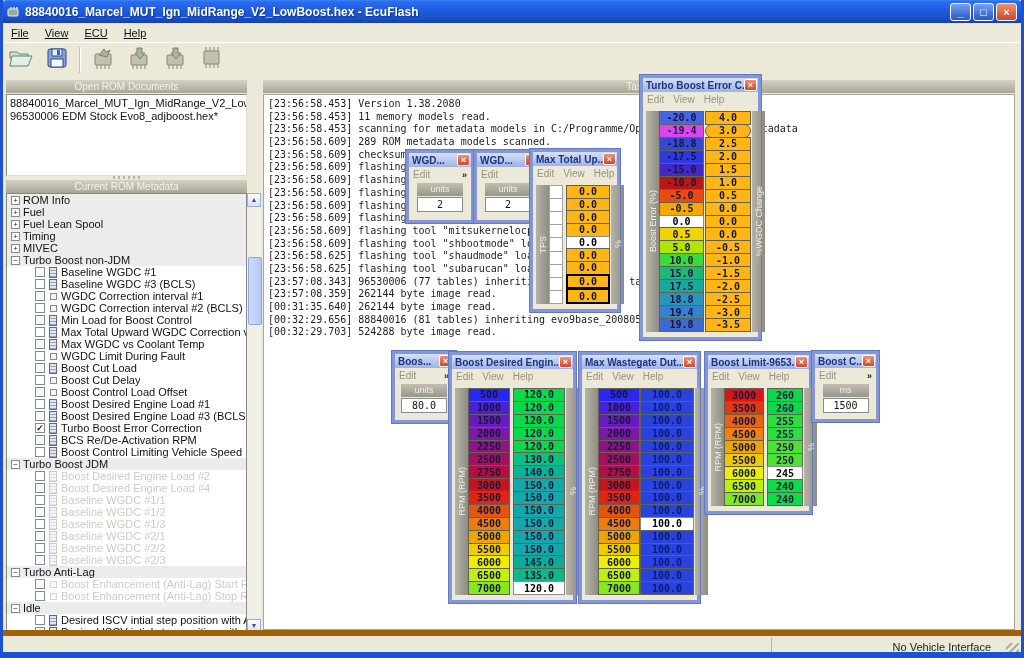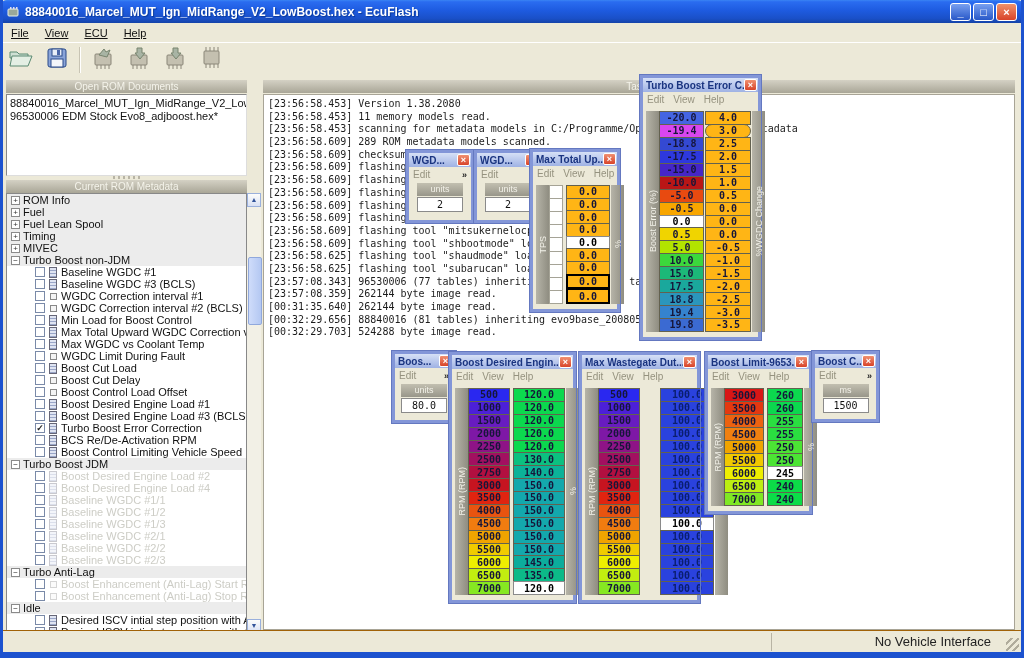--- a/index.html
+++ b/index.html
@@ -56,21 +56,21 @@
     border:1px solid #9ab0dc;box-sizing:border-box;color:#33549a;font-size:7px;text-align:center;line-height:12px;}
   .sthumb{position:absolute;left:1px;top:64px;width:12px;height:66px;border:1px solid #90a8dc;border-radius:2px;
     background:linear-gradient(90deg,#cfdcfa,#b4c8f2);}
   
   .logbox{position:absolute;left:260px;top:94px;width:752px;height:536px;background:#fff;
     border:1px solid #a8a496;font-family:"DejaVu Sans Mono",monospace;font-size:10px;color:#1c1c1c;
     padding:3px 0 0 4px;box-sizing:border-box;overflow:hidden;}
   .log-line{height:12.7px;line-height:12.7px;white-space:pre;}
   
   .statusbar{position:absolute;left:0;top:630px;width:1018px;height:22px;background:#ece9d8;
-    border-top:1px solid #a16207;font-size:13px;color:#222;}
+    border-top:6px solid #a16207;font-size:11px;color:#222;}
   .status-cell{position:absolute;right:0;top:2px;width:250px;height:18px;border-left:1px solid #b8b4a4;
     text-align:right;line-height:18px;padding-right:30px;box-sizing:border-box;}
   .grip{position:absolute;right:2px;bottom:2px;width:13px;height:13px;
     background:repeating-linear-gradient(135deg,transparent 0 3px,#b0ac9c 3px 5px);}
   .bluebottom{position:absolute;left:-3px;top:652px;width:1024px;height:6px;background:#1c52cf;}
   
   .fw{position:absolute;border:3px solid #8396d8;outline:1px solid #6478c0;background:#ece9d8;
     box-sizing:border-box;display:flex;flex-direction:column;}
   .fw-title{height:14px;flex:none;background:linear-gradient(180deg,#d6e0f6,#9fb2e4);
     display:flex;align-items:center;padding:0 1px 0 3px;}
@@ -641,21 +641,21 @@
             <div class="cell" style="background: rgb(198, 20, 32);">3000</div>
             <div class="cell" style="background: rgb(224, 36, 16);">3500</div>
             <div class="cell" style="background: rgb(232, 84, 16);">4000</div>
             <div class="cell" style="background: rgb(240, 124, 16);">4500</div>
             <div class="cell" style="background: rgb(240, 164, 0);">5000</div>
             <div class="cell" style="background: rgb(240, 204, 0);">5500</div>
             <div class="cell" style="background: rgb(238, 238, 0);">6000</div>
             <div class="cell" style="background: rgb(194, 238, 16);">6500</div>
             <div class="cell" style="background: rgb(134, 232, 34);">7000</div>
           </div>
-          <div class="colblock" style="width: 54px; margin-left: 20px;">
+          <div class="colblock" style="width: 54px; margin-left: 0;">
             <div class="cell first" style="background: rgb(42, 66, 222); color: rgb(10, 30, 110);">100.0</div>
             <div class="cell" style="background: rgb(42, 66, 222); color: rgb(10, 30, 110);">100.0</div>
             <div class="cell" style="background: rgb(42, 66, 222); color: rgb(10, 30, 110);">100.0</div>
             <div class="cell" style="background: rgb(42, 66, 222); color: rgb(10, 30, 110);">100.0</div>
             <div class="cell" style="background: rgb(42, 66, 222); color: rgb(10, 30, 110);">100.0</div>
             <div class="cell" style="background: rgb(42, 66, 222); color: rgb(10, 30, 110);">100.0</div>
             <div class="cell" style="background: rgb(42, 66, 222); color: rgb(10, 30, 110);">100.0</div>
             <div class="cell" style="background: rgb(42, 66, 222); color: rgb(10, 30, 110);">100.0</div>
             <div class="cell" style="background: rgb(42, 66, 222); color: rgb(10, 30, 110);">100.0</div>
             <div class="cell" style="background: rgb(42, 66, 222); color: rgb(10, 30, 110);">100.0</div>

